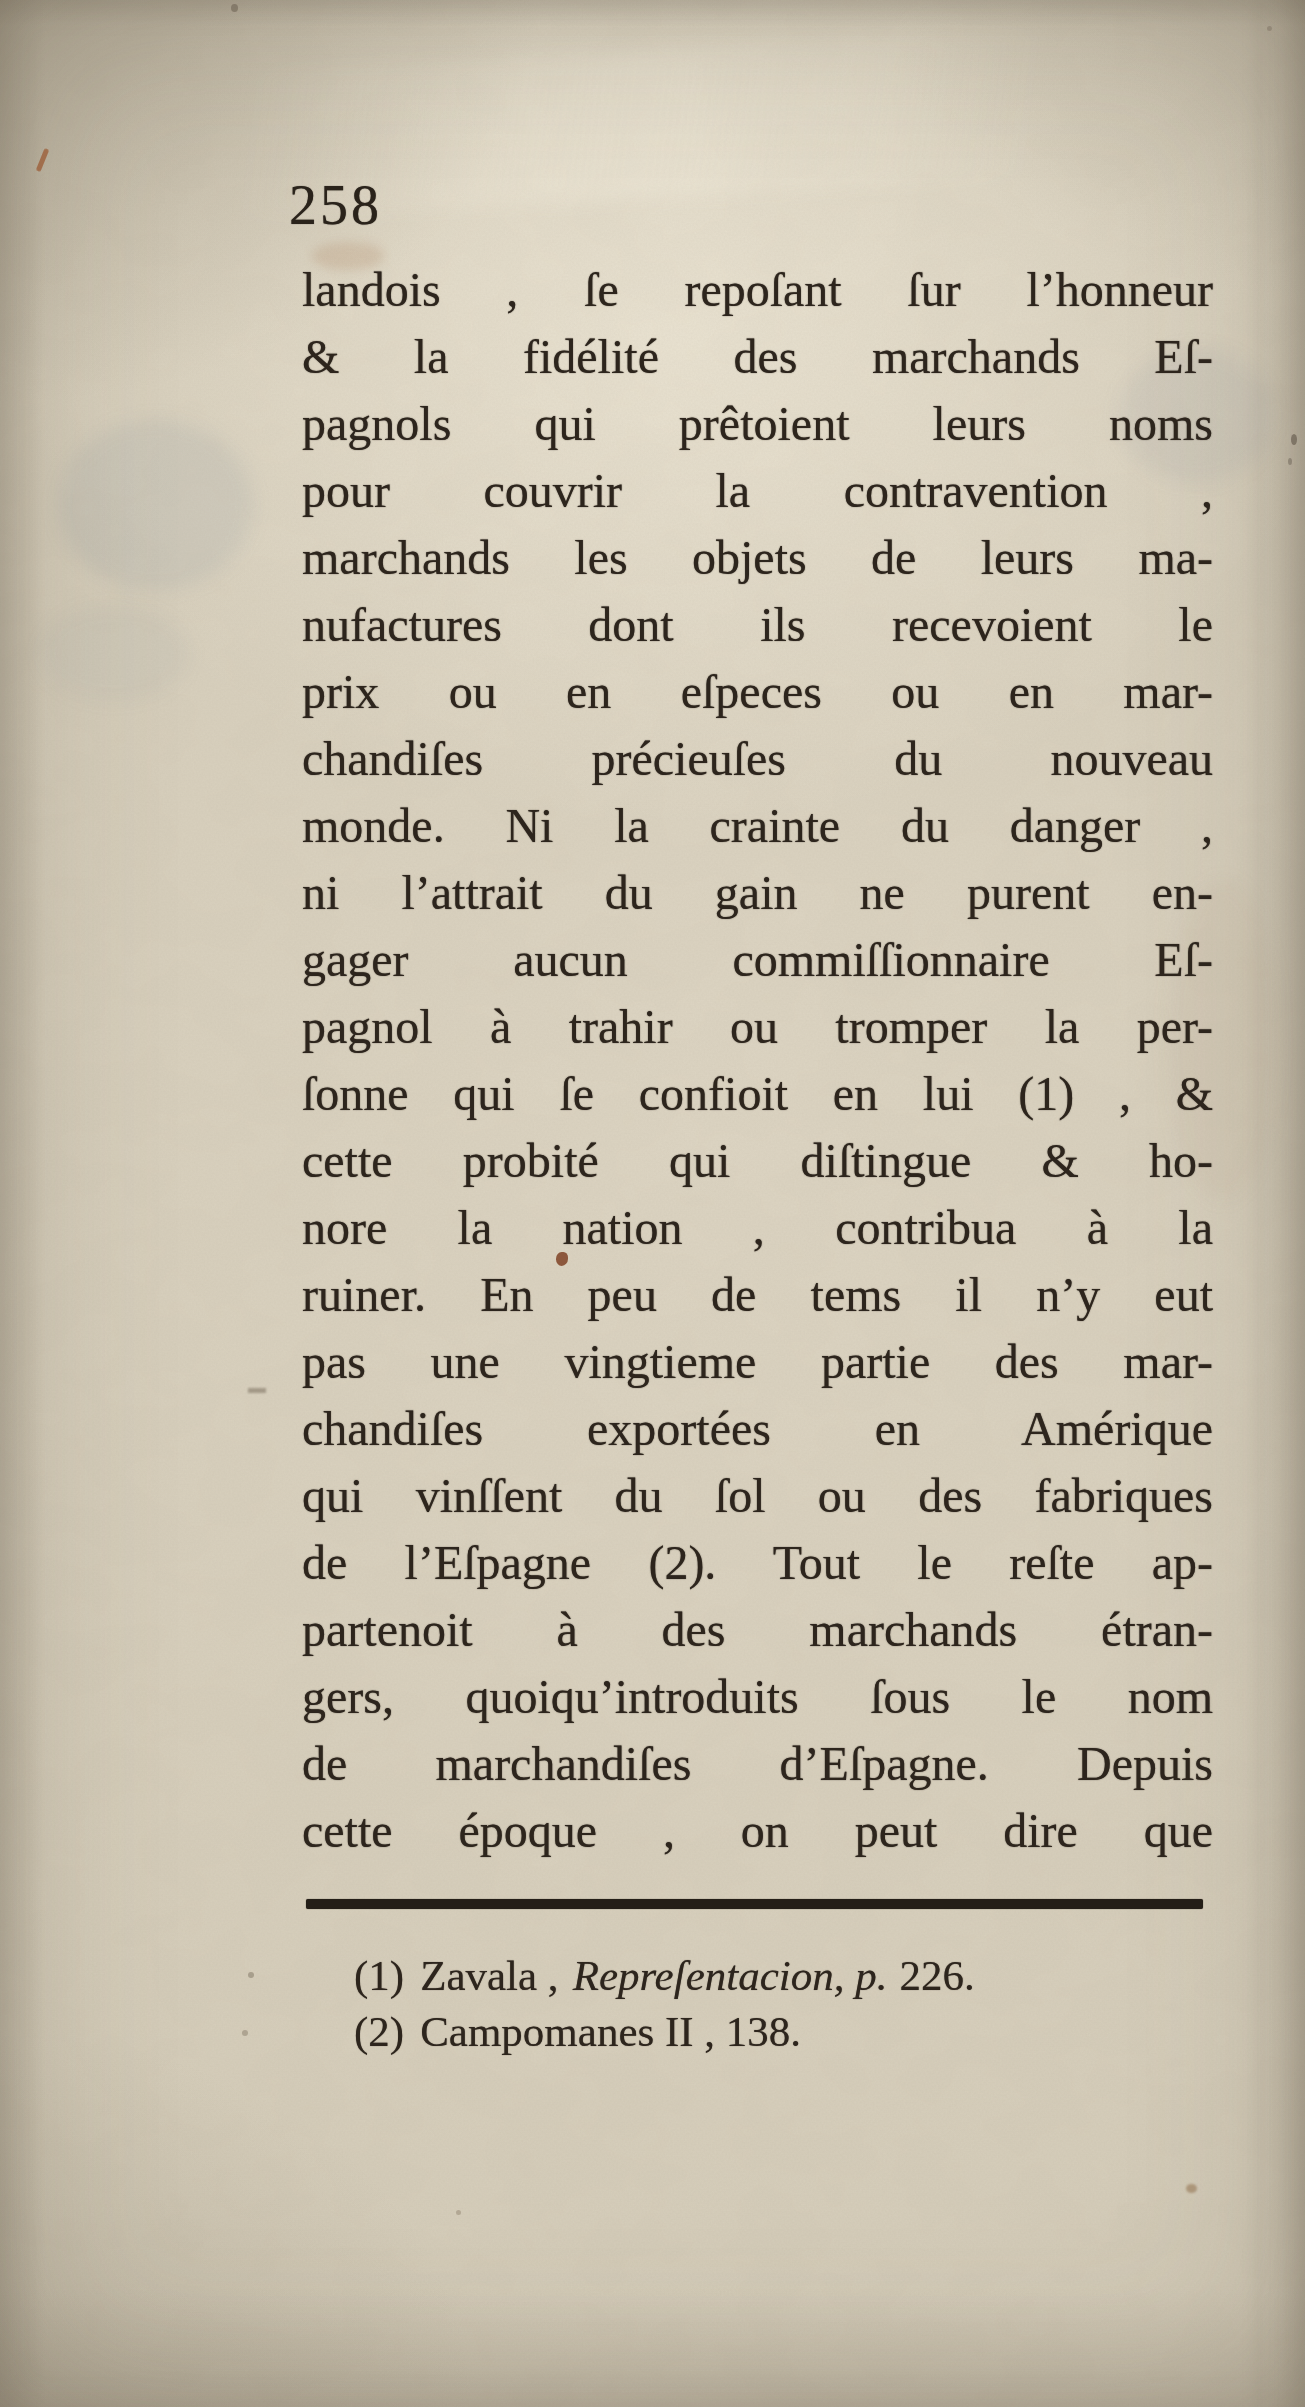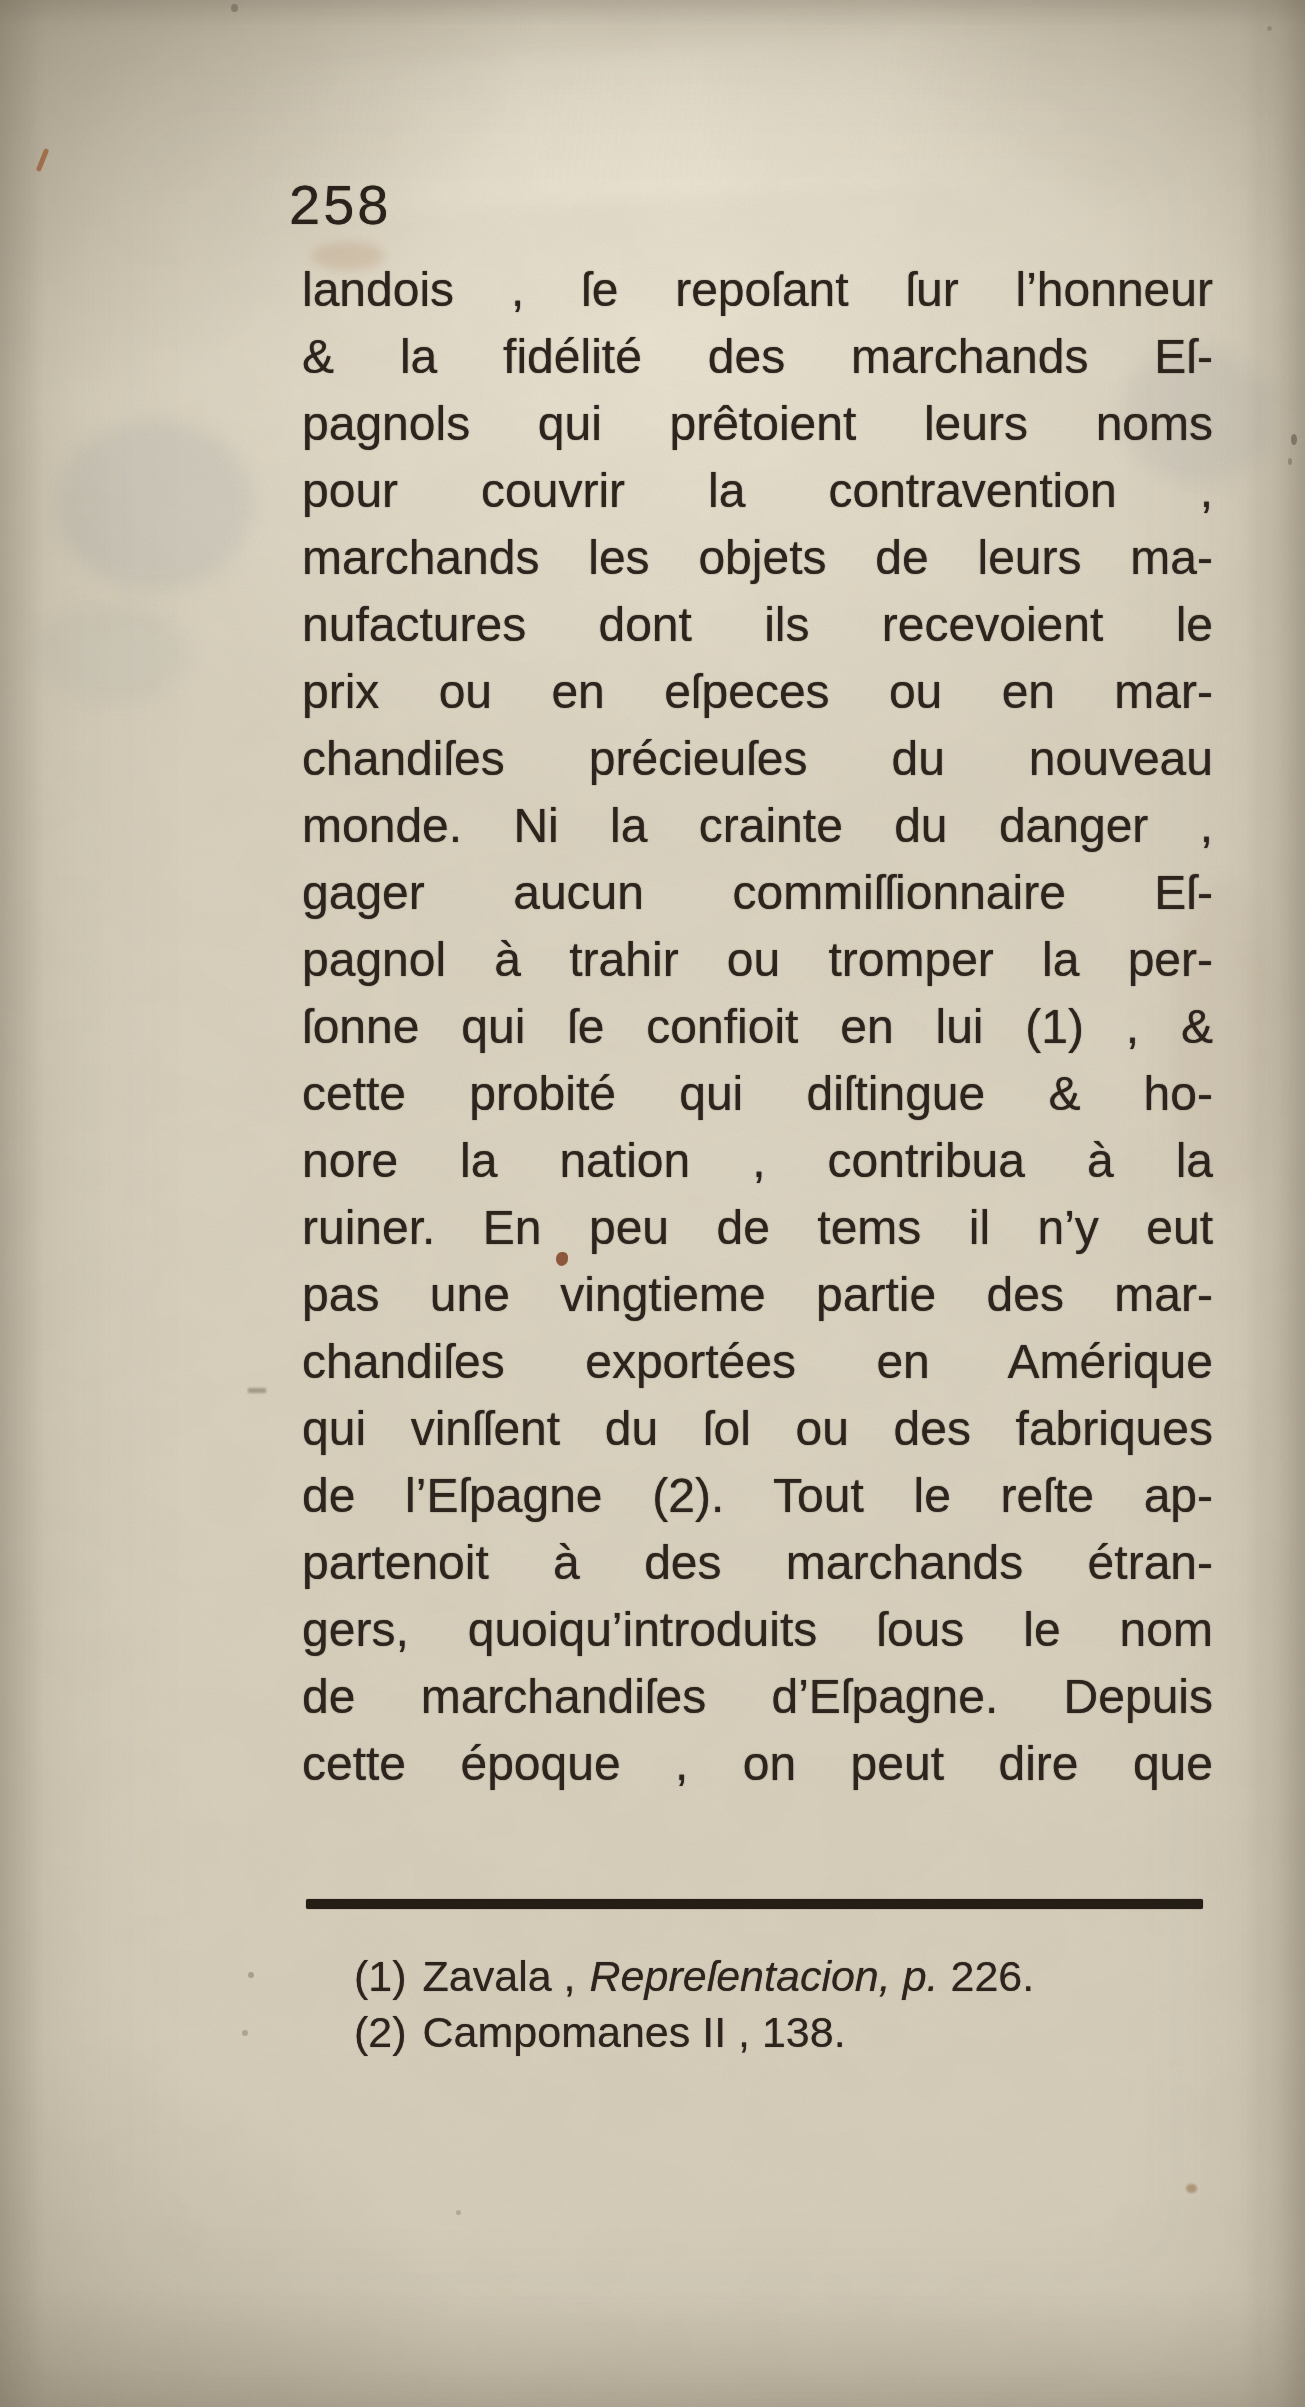--- a/index.html
+++ b/index.html
@@ -1,18 +1,18 @@
 <!DOCTYPE html>
 <html><head>
 <meta charset="utf-8">
 <style>
   html,body{margin:0;padding:0;overflow:hidden;background:#b7ae9c;}
   .page{
     position:relative;width:1305px;height:2407px;overflow:hidden;
-    font-family:Liberation Sans, sans-serif;
+    font-family:Liberation Serif, serif;
     background:
       radial-gradient(ellipse 950px 700px at 52% 14%, rgba(250,244,228,0.55), rgba(250,244,228,0) 70%),
       radial-gradient(ellipse 1500px 1900px at 54% 46%, #ded6c4 0%, #d6cebb 60%, #cbc3af 100%);
   }
   .layer{position:absolute;inset:0;pointer-events:none;}
   .vignette{box-shadow:inset 0 0 170px rgba(100,90,72,0.30), inset 0 0 40px rgba(100,90,72,0.12);}
   .shade{position:absolute;pointer-events:none;}
   .shade-topleft{left:0;top:0;width:560px;height:420px;
     background:radial-gradient(ellipse at 0% 0%, rgba(104,94,76,0.30), rgba(104,94,76,0) 68%);}
   .shade-topright{right:0;top:0;width:420px;height:300px;
@@ -119,20 +119,21 @@
   <div class="bodytext">
     <div class="bl">landois , ſe repoſant ſur l’honneur</div>
     <div class="bl">&amp; la fidélité des marchands Eſ-</div>
     <div class="bl">pagnols qui prêtoient leurs noms</div>
     <div class="bl">pour couvrir la contravention ,</div>
     <div class="bl">marchands les objets de leurs ma-</div>
     <div class="bl">nufactures dont ils recevoient le</div>
     <div class="bl">prix ou en eſpeces ou en mar-</div>
     <div class="bl">chandiſes précieuſes du nouveau</div>
     <div class="bl">monde. Ni la crainte du danger ,</div>
+    <div class="bl">ni l’attrait du gain ne purent en-</div>
     <div class="bl">gager aucun commiſſionnaire Eſ-</div>
     <div class="bl">pagnol à trahir ou tromper la per-</div>
     <div class="bl">ſonne qui ſe confioit en lui (1) , &amp;</div>
     <div class="bl">cette probité qui diſtingue &amp; ho-</div>
     <div class="bl">nore la nation , contribua à la</div>
     <div class="bl">ruiner. En peu de tems il n’y eut</div>
     <div class="bl">pas une vingtieme partie des mar-</div>
     <div class="bl">chandiſes exportées en Amérique</div>
     <div class="bl">qui vinſſent du ſol ou des fabriques</div>
     <div class="bl">de l’Eſpagne (2). Tout le reſte ap-</div>

